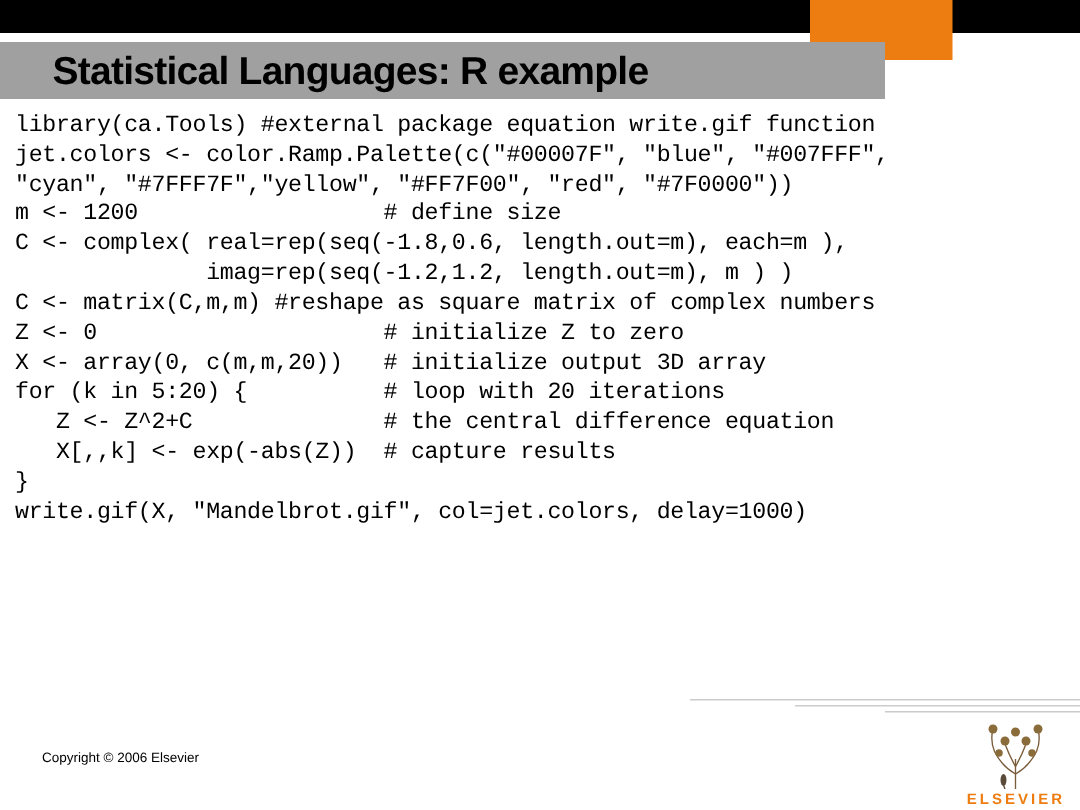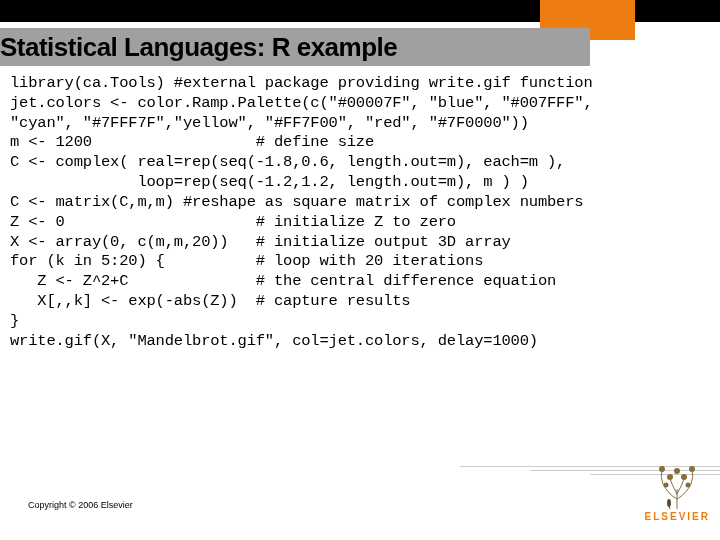--- a/index.html
+++ b/index.html
@@ -30,20 +30,21 @@
     background: #a0a0a0;
     position: relative;
     height: 38px;
     width: 590px;
     margin-top: 6px;
     display: flex;
     align-items: center;
   }
   .title-bar h1 {
     margin: 0;
+    padding-left: 35px;
     font-size: 26px;
     font-weight: 900;
     color: #000;
     font-family: Arial, Helvetica, sans-serif;
     letter-spacing: -0.5px;
   }
   .code-block {
     font-family: "Courier New", Courier, monospace;
     font-size: 15.5px;
     line-height: 1.28;
@@ -54,21 +55,21 @@
   }
   .footer {
     position: absolute;
     bottom: 30px;
     left: 28px;
     font-size: 9px;
     color: #000;
   }
   .logo {
     position: absolute;
-    bottom: 18px;
+    bottom: 1px;
     right: 10px;
     text-align: center;
     font-size: 10px;
     color: #ee7d11;
     font-weight: bold;
     letter-spacing: 2px;
   }
   .logo .tree {
     width: 58px;
     height: 50px;
@@ -94,26 +95,26 @@
 <body>
 
 <div class="top-bar">
   <div class="orange-block"></div>
 </div>
 
 <div class="title-bar">
   <h1>Statistical Languages: R example</h1>
 </div>
 
-<div class="code-block"><span>library(ca.Tools) #external package providing write.gif function</span>
+<div class="code-block"><span>library(ca.Tools) #external package equation write.gif function</span>
 <span>jet.colors &lt;- color.Ramp.Palette(c("#00007F", "blue", "#007FFF",</span>
 <span>"cyan", "#7FFF7F","yellow", "#FF7F00", "red", "#7F0000"))</span>
 <span>m &lt;- 1200                  # define size</span>
 <span>C &lt;- complex( real=rep(seq(-1.8,0.6, length.out=m), each=m ),</span>
-<span>              loop=rep(seq(-1.2,1.2, length.out=m), m ) )</span>
+<span>              imag=rep(seq(-1.2,1.2, length.out=m), m ) )</span>
 <span>C &lt;- matrix(C,m,m) #reshape as square matrix of complex numbers</span>
 <span>Z &lt;- 0                     # initialize Z to zero</span>
 <span>X &lt;- array(0, c(m,m,20))   # initialize output 3D array</span>
 <span>for (k in 5:20) {          # loop with 20 iterations</span>
 <span>   Z &lt;- Z^2+C              # the central difference equation</span>
 <span>   X[,,k] &lt;- exp(-abs(Z))  # capture results</span>
 <span>}</span>
 <span>write.gif(X, "Mandelbrot.gif", col=jet.colors, delay=1000)</span></div>
 
 <div class="gray-lines">

